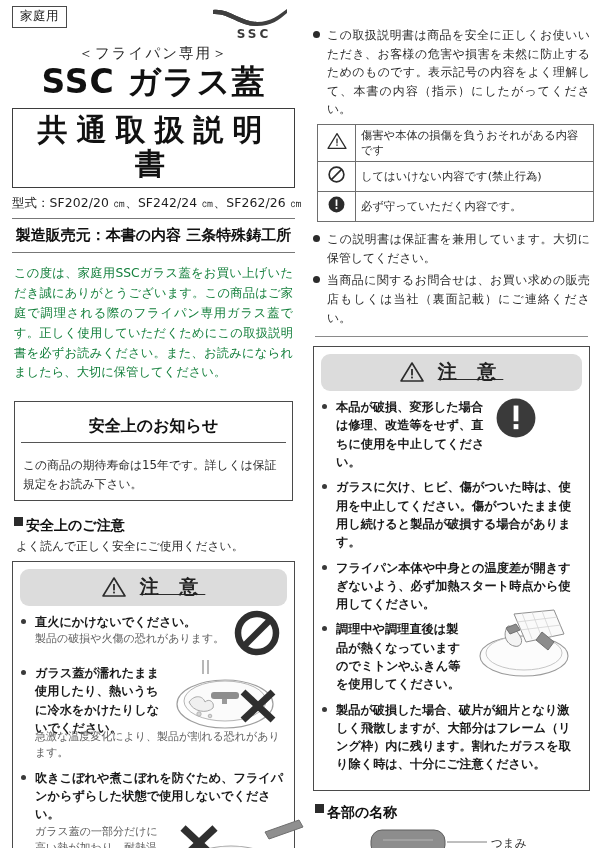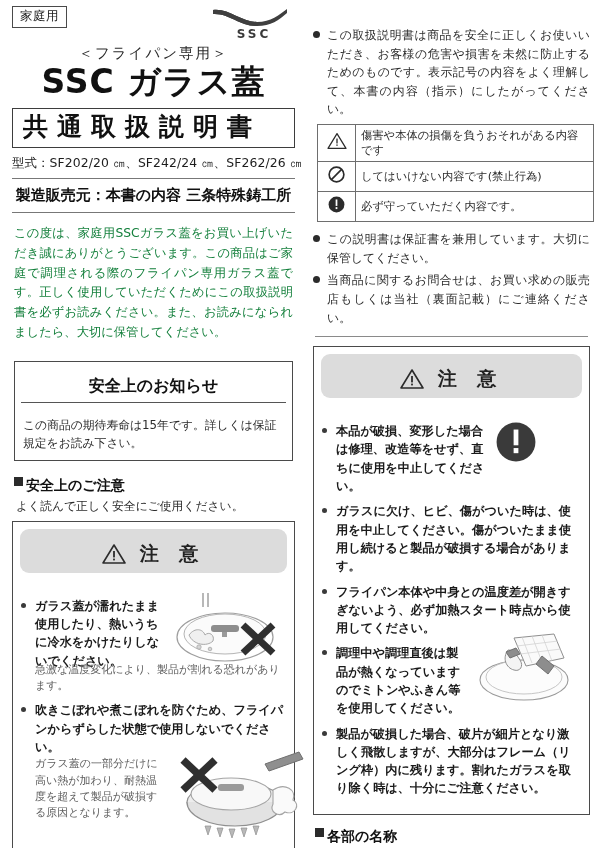--- a/index.html
+++ b/index.html
@@ -30,22 +30,22 @@
     font-size: 12px; font-weight: 700; letter-spacing: 3px;
     color: #3a3a3a; margin-top: -1px; padding-left: 22px;
   }
 
   .senyou { text-align: center; font-size: 14.5px; letter-spacing: 2px; margin: 4px 0 1px 0; color:#2a2a2a;}
   .title-main {
     text-align: center; font-size: 33px; font-weight: 800;
     letter-spacing: 1px; line-height: 1.12; margin: 1px 0 7px 0; color: #111;
   }
   .title-box {
-    border: 1.6px solid #3d3d3d; text-align: left;
-    font-size: 25px; font-weight: 800; letter-spacing: 9px;
+    border: 1.6px solid #3d3d3d; text-align: center;
+    font-size: 30px; font-weight: 800; letter-spacing: 9px;
     padding: 4px 8px 5px 10px; line-height: 1.15; color:#111;
   }
   .model-line {
     text-align: center; font-size: 12.4px; letter-spacing: .1px;
     padding: 7px 0 6px 0; border-bottom: 1.1px solid #777; color:#1d1d1d;
     white-space: nowrap;
   }
   .maker-line {
     text-align: center; font-size: 15px; font-weight: 700;
     padding: 7px 0 7px 0; border-bottom: 1.1px solid #777; color:#111;
@@ -73,21 +73,21 @@
   .sec-head::before {
     content:""; width: 9px; height: 9px; background:#2b2b2b; display:inline-block;
   }
   .sec-sub { font-size: 11.8px; margin: 0 0 6px 4px; color:#2b2b2b; }
 
   
   .caution-box { border: 1.4px solid #4a4a4a; padding: 7px 7px 9px 7px; position: relative; }
   .caution-bar {
     background: #dcdcdc; border-radius: 9px;
     display: flex; align-items: center; justify-content: center; gap: 14px;
-    padding: 12px 0 6px 0; margin-bottom: 24px;
+    padding: 5px 0 6px 0; margin-bottom: 7px; text-decoration: underline;
   }
   .caution-bar .ttl { font-size: 19px; font-weight: 800; letter-spacing: 7px; color:#222; }
 
   ul.clist { list-style: none; margin: 0; padding: 0; }
   ul.clist > li { position: relative; padding-left: 15px; margin-bottom: 7px; }
   ul.clist > li::before {
     content: ""; position: absolute; left: 1px; top: 6px;
     width: 5px; height: 5px; border-radius: 50%; background: #3a3a3a;
   }
   .li-main { font-size: 12.2px; font-weight: 700; line-height: 1.5; color:#1a1a1a; }
@@ -162,20 +162,32 @@
         <svg width="24" height="22" viewBox="0 0 24 22">
           <path d="M12,2 L23,20 L1,20 Z" fill="none" stroke="#2b2b2b" stroke-width="1.6" stroke-linejoin="round"></path>
           <rect x="11.1" y="8" width="1.8" height="6.4" fill="#2b2b2b"></rect>
           <rect x="11.1" y="15.6" width="1.8" height="1.8" fill="#2b2b2b"></rect>
         </svg>
         <span class="ttl">注 意</span>
       </div>
 
       <ul class="clist">
 
+        <li>
+          <div class="fig-row">
+            <div style="flex:1">
+              <div class="li-main">直火にかけないでください。</div>
+              <div class="li-sub">製品の破損や火傷の恐れがあります。</div>
+            </div>
+            <svg width="48" height="48" viewBox="0 0 48 48" style="margin:-4px 6px 0 2px;flex:none">
+              <circle cx="24" cy="24" r="19" fill="none" stroke="#2f2f2f" stroke-width="6.5"></circle>
+              <line x1="11" y1="37" x2="37" y2="11" stroke="#2f2f2f" stroke-width="6.5"></line>
+            </svg>
+          </div>
+        </li>
 
         <li>
           <div class="fig-row">
             <div style="flex:1">
               <div class="li-main narrow">ガラス蓋が濡れたまま使用したり、熱いうちに冷水をかけたりしないでください。</div>
             </div>
             <svg width="118" height="74" viewBox="0 0 118 74" style="margin:-6px 0 0 0;flex:none">
               <line x1="34" y1="2" x2="34" y2="16" stroke="#9a9a9a" stroke-width="1.4"></line>
               <line x1="39" y1="2" x2="39" y2="16" stroke="#9a9a9a" stroke-width="1.4"></line>
               <ellipse cx="56" cy="46" rx="48" ry="24" fill="none" stroke="#9e9e9e" stroke-width="1.2"></ellipse>

